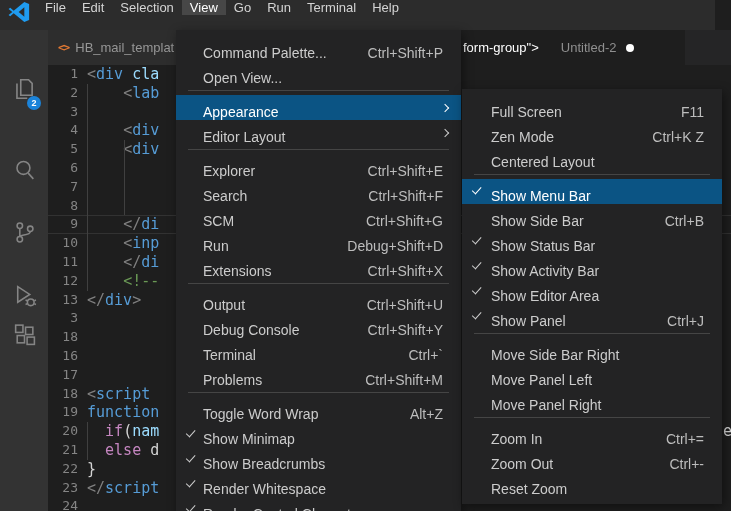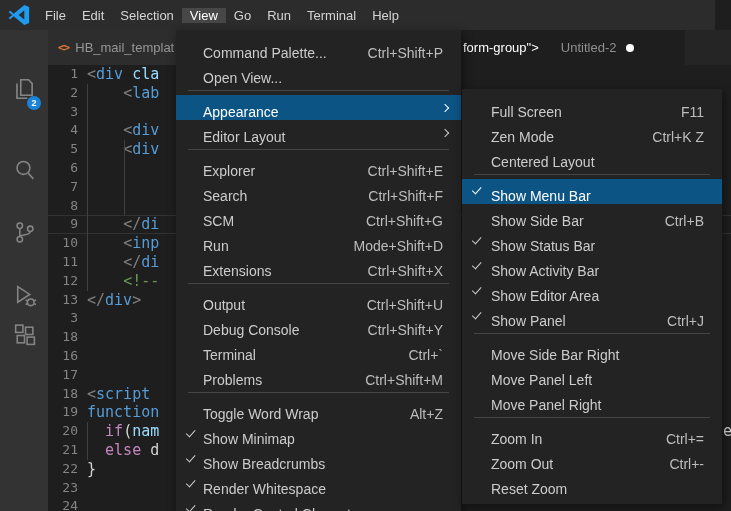--- a/index.html
+++ b/index.html
@@ -13,21 +13,21 @@
     --separator:#454545; --currentline:#323232;
   }
   *{box-sizing:border-box}
   html,body{margin:0;padding:0}
   body{width:731px;height:511px;overflow:hidden;position:relative;
        background:var(--bg-editor);
        font-family:"Liberation Sans","DejaVu Sans",sans-serif;cursor:default}
 
   
   .titlebar{position:absolute;top:0;left:0;right:16px;height:30px;background:var(--bg-titlebar);
-            display:flex;align-items:center;z-index:6}
+            display:flex;align-items:flex-start;z-index:6}
   .logo{width:37px;display:flex;align-items:center;justify-content:center}
   .menubar{display:flex;align-items:stretch}
   .mb-item{display:flex;align-items:center;padding:0 8px;font-size:13px;color:#d4d4d4}
   .mb-item.active{background:var(--menubar-active);color:#ffffff}
 
   
   .activitybar{position:absolute;top:30px;left:0;width:48px;bottom:0;
                background:var(--bg-activitybar);z-index:3}
   .act-item{position:absolute;left:0;width:48px;height:48px;
             display:flex;align-items:center;justify-content:center}
@@ -179,21 +179,21 @@
       <div class="line"><span class="num">13</span><span class="code"><span class="s-p">&lt;/</span><span class="s-t">div</span><span class="s-p">&gt;</span></span></div>
       <div class="line"><span class="num">3</span><span class="code"></span></div>
       <div class="line"><span class="num">18</span><span class="code"></span></div>
       <div class="line"><span class="num">16</span><span class="code"></span></div>
       <div class="line"><span class="num">17</span><span class="code"></span></div>
       <div class="line"><span class="num">18</span><span class="code"><span class="s-p">&lt;</span><span class="s-t">script</span></span></div>
       <div class="line"><span class="num">19</span><span class="code"><span class="s-k">function</span></span></div>
       <div class="line"><span class="num">20</span><span class="code"><span class="s-pl">  </span><span class="s-kc">if</span><span class="s-pl">(</span><span class="s-a">nam</span></span></div>
       <div class="line"><span class="num">21</span><span class="code"><span class="s-pl">  </span><span class="s-kc">else</span><span class="s-pl"> d</span></span></div>
       <div class="line"><span class="num">22</span><span class="code"><span class="s-pl">}</span></span></div>
-      <div class="line"><span class="num">23</span></div>
+      <div class="line"><span class="num">23</span><span class="code"><span class="s-p">&lt;/</span><span class="s-t">script</span></span></div>
       <div class="line"><span class="num">24</span><span class="code"></span></div>
     </div>
   <span class="frag-e">e</span>
 </div>
 
 <div class="menu" id="view-menu">
     <div class="mi">
       <span class="lbl">Command Palette...</span>
       <span class="sc">Ctrl+Shift+P</span>
     </div>
@@ -217,21 +217,21 @@
     <div class="mi">
       <span class="lbl">Search</span>
       <span class="sc">Ctrl+Shift+F</span>
     </div>
     <div class="mi">
       <span class="lbl">SCM</span>
       <span class="sc">Ctrl+Shift+G</span>
     </div>
     <div class="mi">
       <span class="lbl">Run</span>
-      <span class="sc">Mode+Shift+D</span>
+      <span class="sc">Debug+Shift+D</span>
     </div>
     <div class="mi">
       <span class="lbl">Extensions</span>
       <span class="sc">Ctrl+Shift+X</span>
     </div>
     <div class="sep"></div>
     <div class="mi">
       <span class="lbl">Output</span>
       <span class="sc">Ctrl+Shift+U</span>
     </div>

